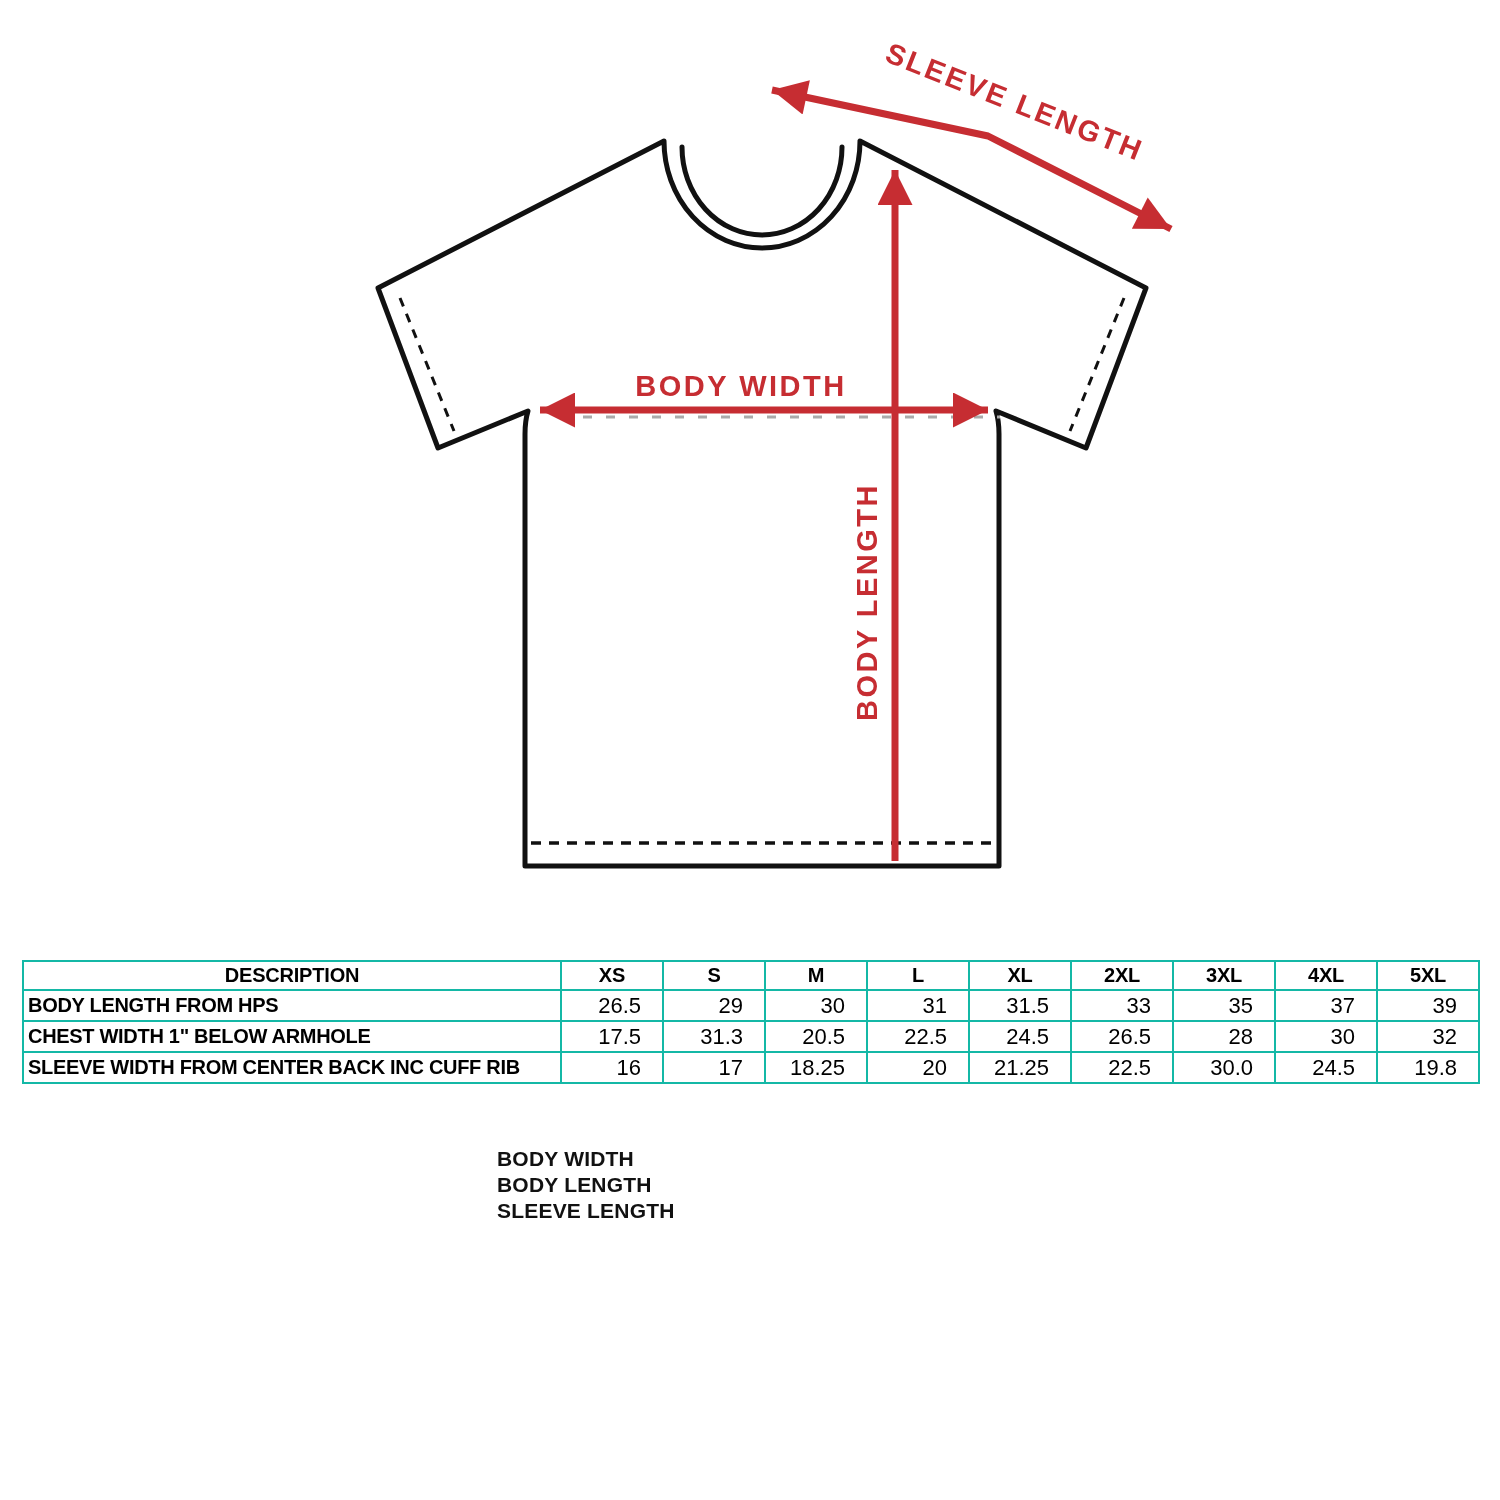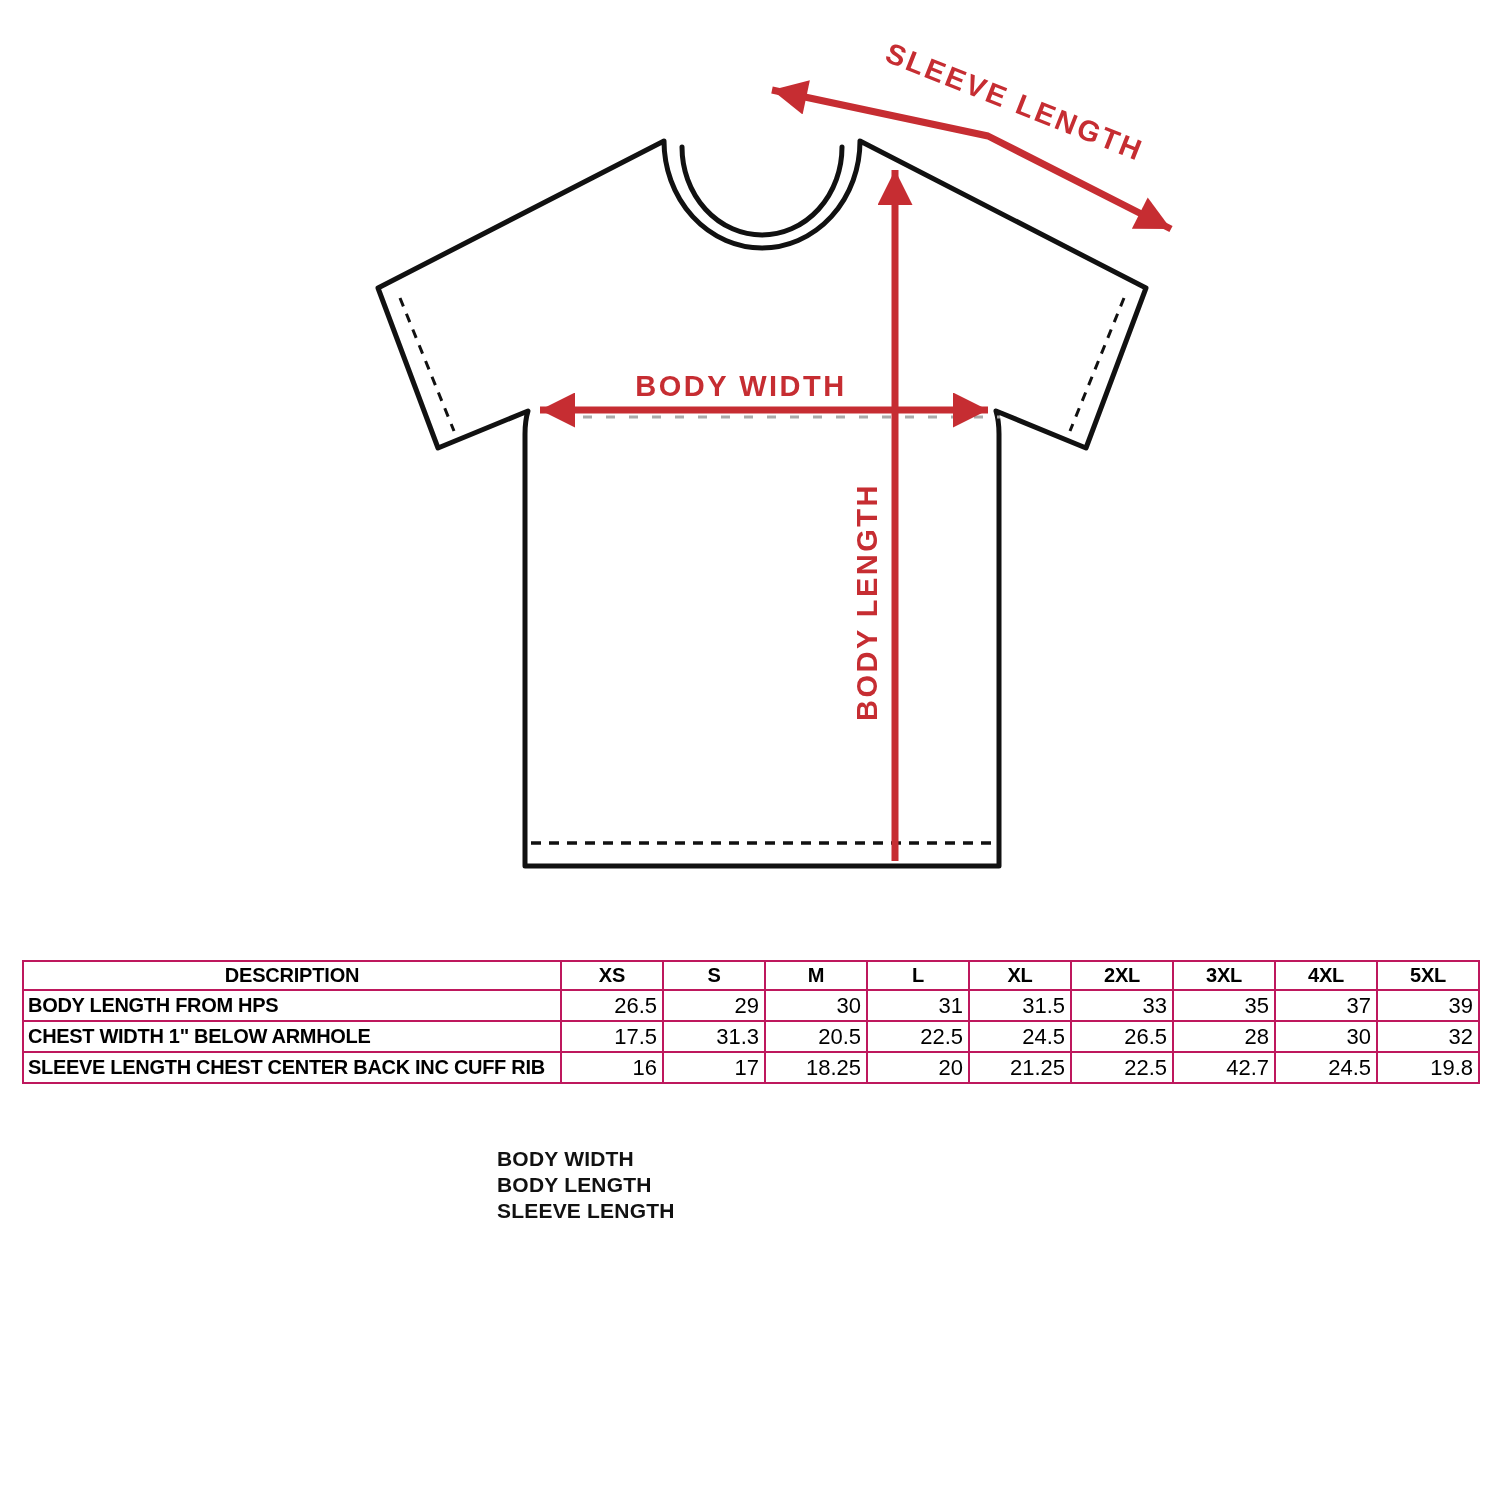--- a/index.html
+++ b/index.html
@@ -24,23 +24,23 @@
     font-family:"Liberation Sans",sans-serif;
     font-weight:700;font-size:29px;letter-spacing:2.5px;
   }
   
   #size-table{
     position:absolute;left:22px;top:960px;width:1456px;
     border-collapse:collapse;table-layout:fixed;
     font-family:"Liberation Sans",sans-serif;color:#000;
   }
   #size-table th,#size-table td{
-    border:2px solid #be185d;
+    border:2px solid #14b8a6;
     white-space:nowrap;overflow:hidden;
-    padding:0 5px;
+    padding:0 21px;
   }
   #size-table th{height:27px;font-size:20px;font-weight:700;text-align:center;letter-spacing:-0.2px;}
   #size-table td{height:29px;font-size:22px;text-align:right;}
   #size-table td.desc{font-size:20px;font-weight:700;text-align:left;letter-spacing:-0.3px;padding-left:4px;}
   
   #guide{
     position:absolute;left:497px;top:1147px;width:518px;
     font-family:"Liberation Sans",sans-serif;color:#111;
   }
   #guide h3{
@@ -140,28 +140,28 @@
         <td>31.3</td>
         <td>20.5</td>
         <td>22.5</td>
         <td>24.5</td>
         <td>26.5</td>
         <td>28</td>
         <td>30</td>
         <td>32</td>
       </tr>
       <tr>
-        <td class="desc">SLEEVE LENGTH CHEST CENTER BACK INC CUFF RIB</td>
+        <td class="desc">SLEEVE WIDTH FROM CENTER BACK INC CUFF RIB</td>
         <td>16</td>
         <td>17</td>
         <td>18.25</td>
         <td>20</td>
         <td>21.25</td>
         <td>22.5</td>
-        <td>42.7</td>
+        <td>30.0</td>
         <td>24.5</td>
         <td>19.8</td>
       </tr>
     </tbody>
   </table>
 
   <div id="guide">
     <section>
       <h3>BODY WIDTH</h3>
     </section>

